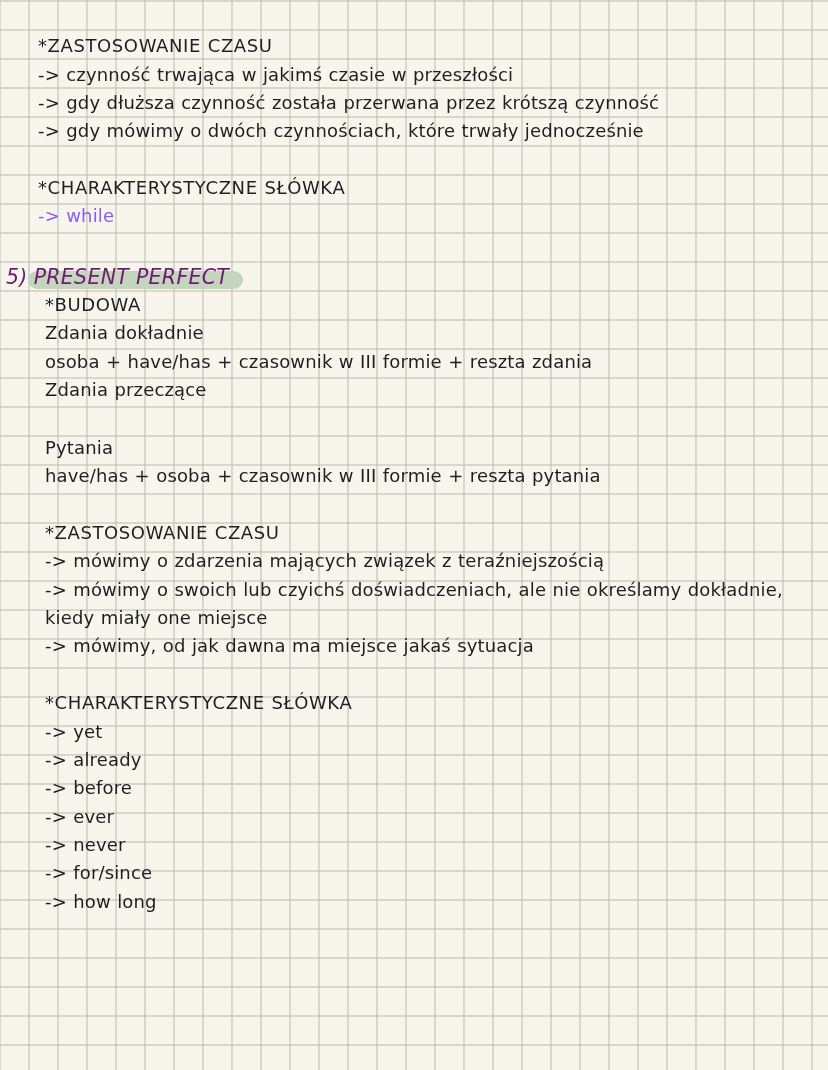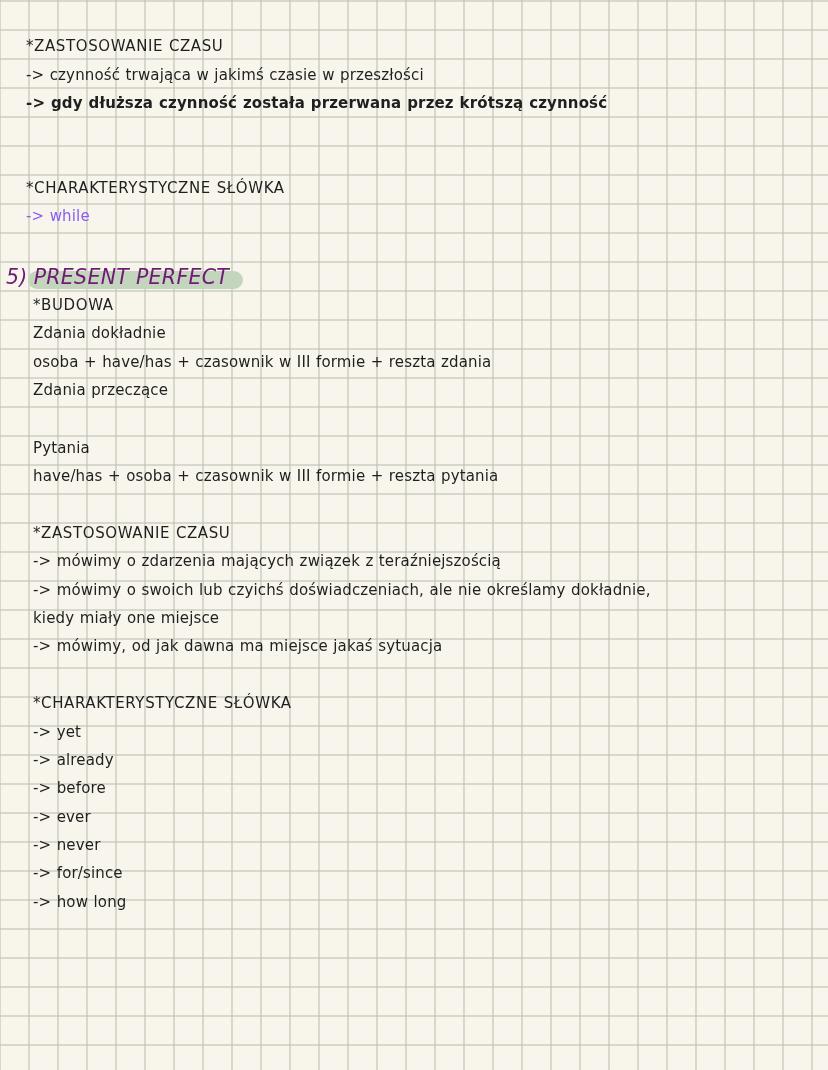--- a/index.html
+++ b/index.html
@@ -14,24 +14,25 @@
       background-size: 29px 29px;
       background-position: -1px 0px;
       position: relative;
       font-family: "DejaVu Sans", sans-serif;
       color: #1f1f1f;
     }
     .page { position: absolute; left: 0; top: 0; width: 828px; height: 1070px; }
     .line {
       position: absolute;
       white-space: nowrap;
-      font-size: 15px;
+      font-size: 18px;
       line-height: 20px;
       letter-spacing: 0.15px;
       word-spacing: 0.5px;
+      margin-left: 12px;
     }
     .heading { letter-spacing: 0.6px; }
     .indent0 { left: 26px; }
     .indent1 { left: 33px; }
     .section-title {
       position: absolute;
       left: 6px;
       top: 265px;
       font-size: 20.5px;
       line-height: 24px;
@@ -50,21 +51,22 @@
     }
     .section-title .title-text { position: relative; z-index: 1; }
   </style>
 </head>
 <body style="background-color: rgb(248, 246, 236);">
 
 <div class="page">
 
   <div class="line heading indent0" style="top: 36px; color: rgb(31, 31, 31);">*ZASTOSOWANIE CZASU</div>
   <div class="line indent0" style="top: 65px; color: rgb(31, 31, 31);">-&gt; czynność trwająca w jakimś czasie w przeszłości</div>
-  <div class="line indent0" style="top: 93px; color: rgb(31, 31, 31); font-weight: bold;">-&gt; gdy dłuższa czynność została przerwana przez krótszą czynność</div>
+  <div class="line indent0" style="top: 93px; color: rgb(31, 31, 31);">-&gt; gdy dłuższa czynność została przerwana przez krótszą czynność</div>
+  <div class="line indent0" style="top: 121px; color: rgb(31, 31, 31);">-&gt; gdy mówimy o dwóch czynnościach, które trwały jednocześnie</div>
 
   <div class="line heading indent0" style="top: 178px; color: rgb(31, 31, 31);">*CHARAKTERYSTYCZNE SŁÓWKA</div>
   <div class="line indent0" style="top: 206px; color: #8b5cf6;">-&gt; while</div>
 
   <div class="section-title" style="color: #701a75; font-style: italic;">
     <span class="num">5)</span><span class="title-wrap"><span class="highlight" style="background-color: rgb(195, 213, 189);"></span><span class="title-text">PRESENT PERFECT</span></span>
   </div>
 
   <div class="line heading indent1" style="top: 295px; color: rgb(31, 31, 31);">*BUDOWA</div>
   <div class="line indent1" style="top: 323px; color: rgb(31, 31, 31);">Zdania dokładnie</div>

